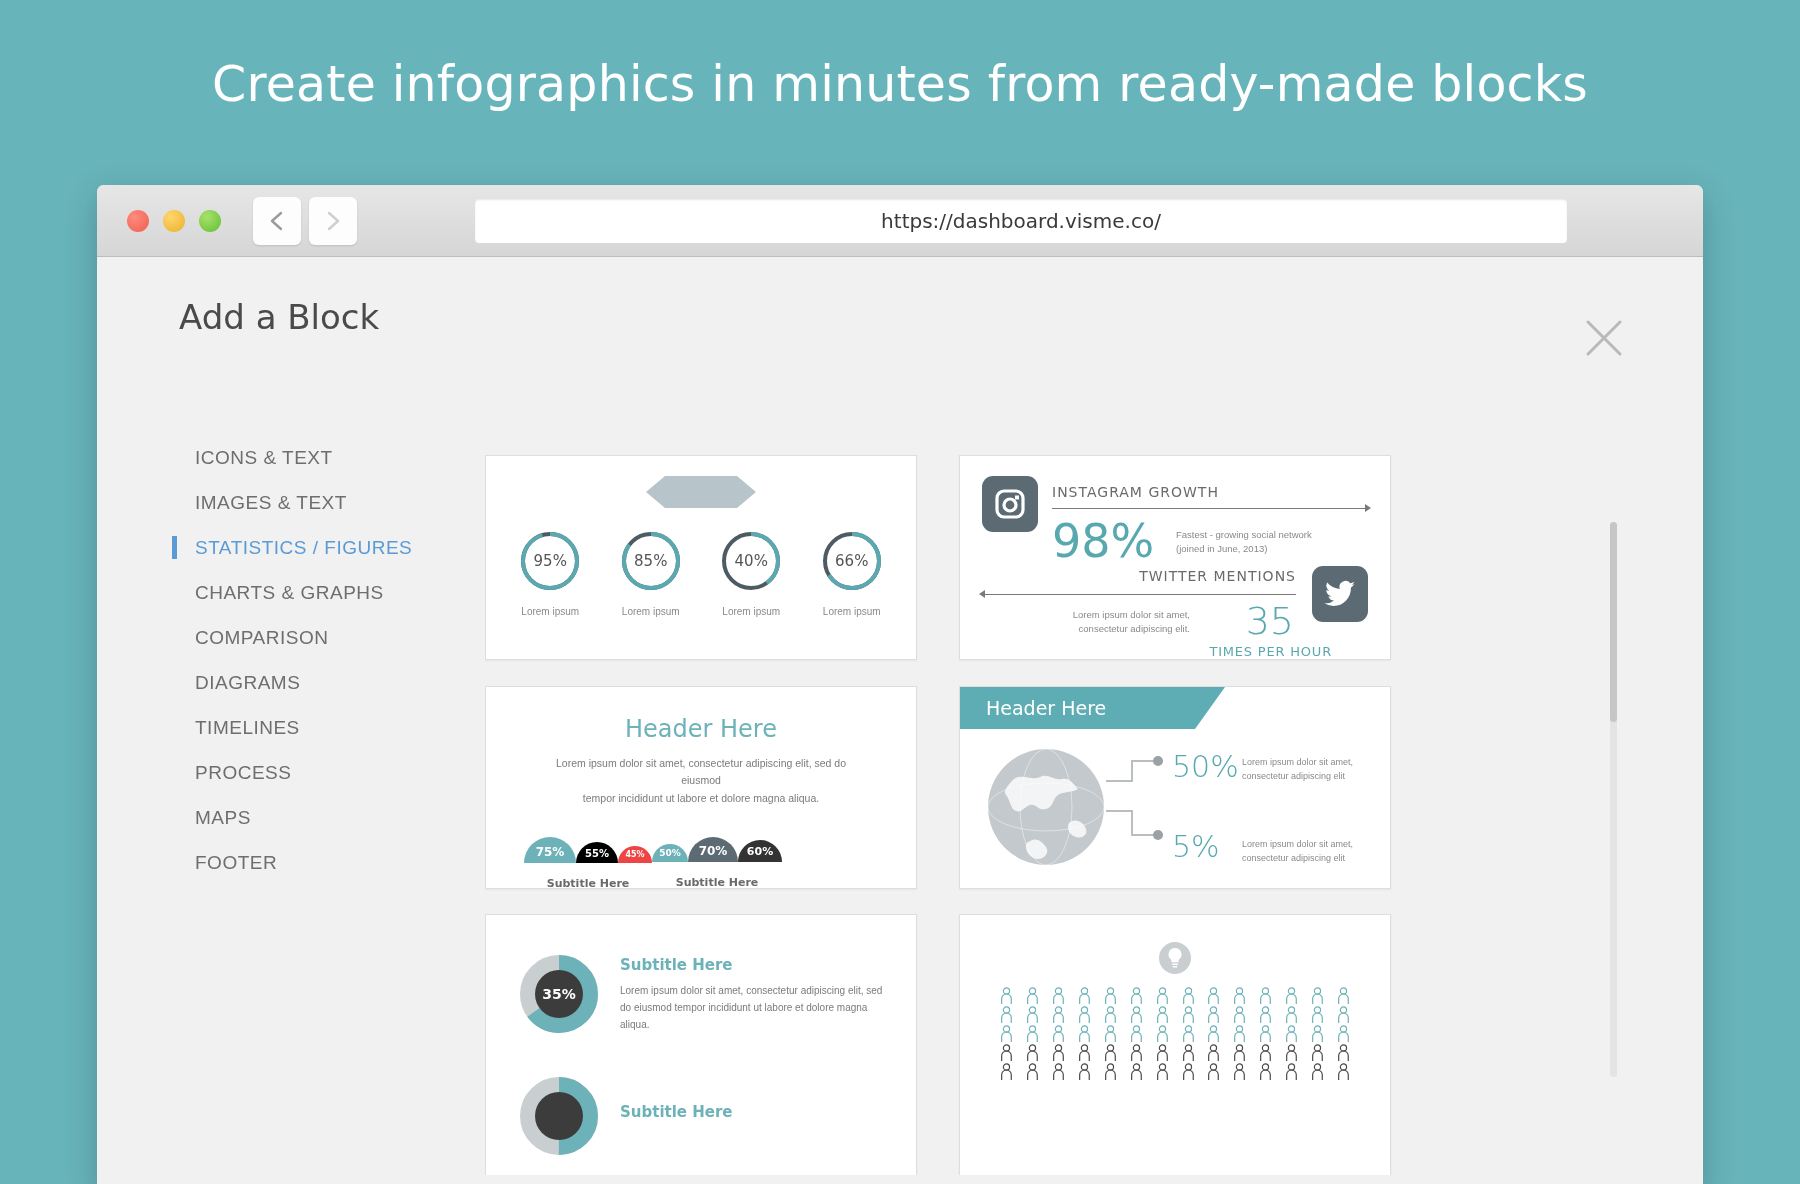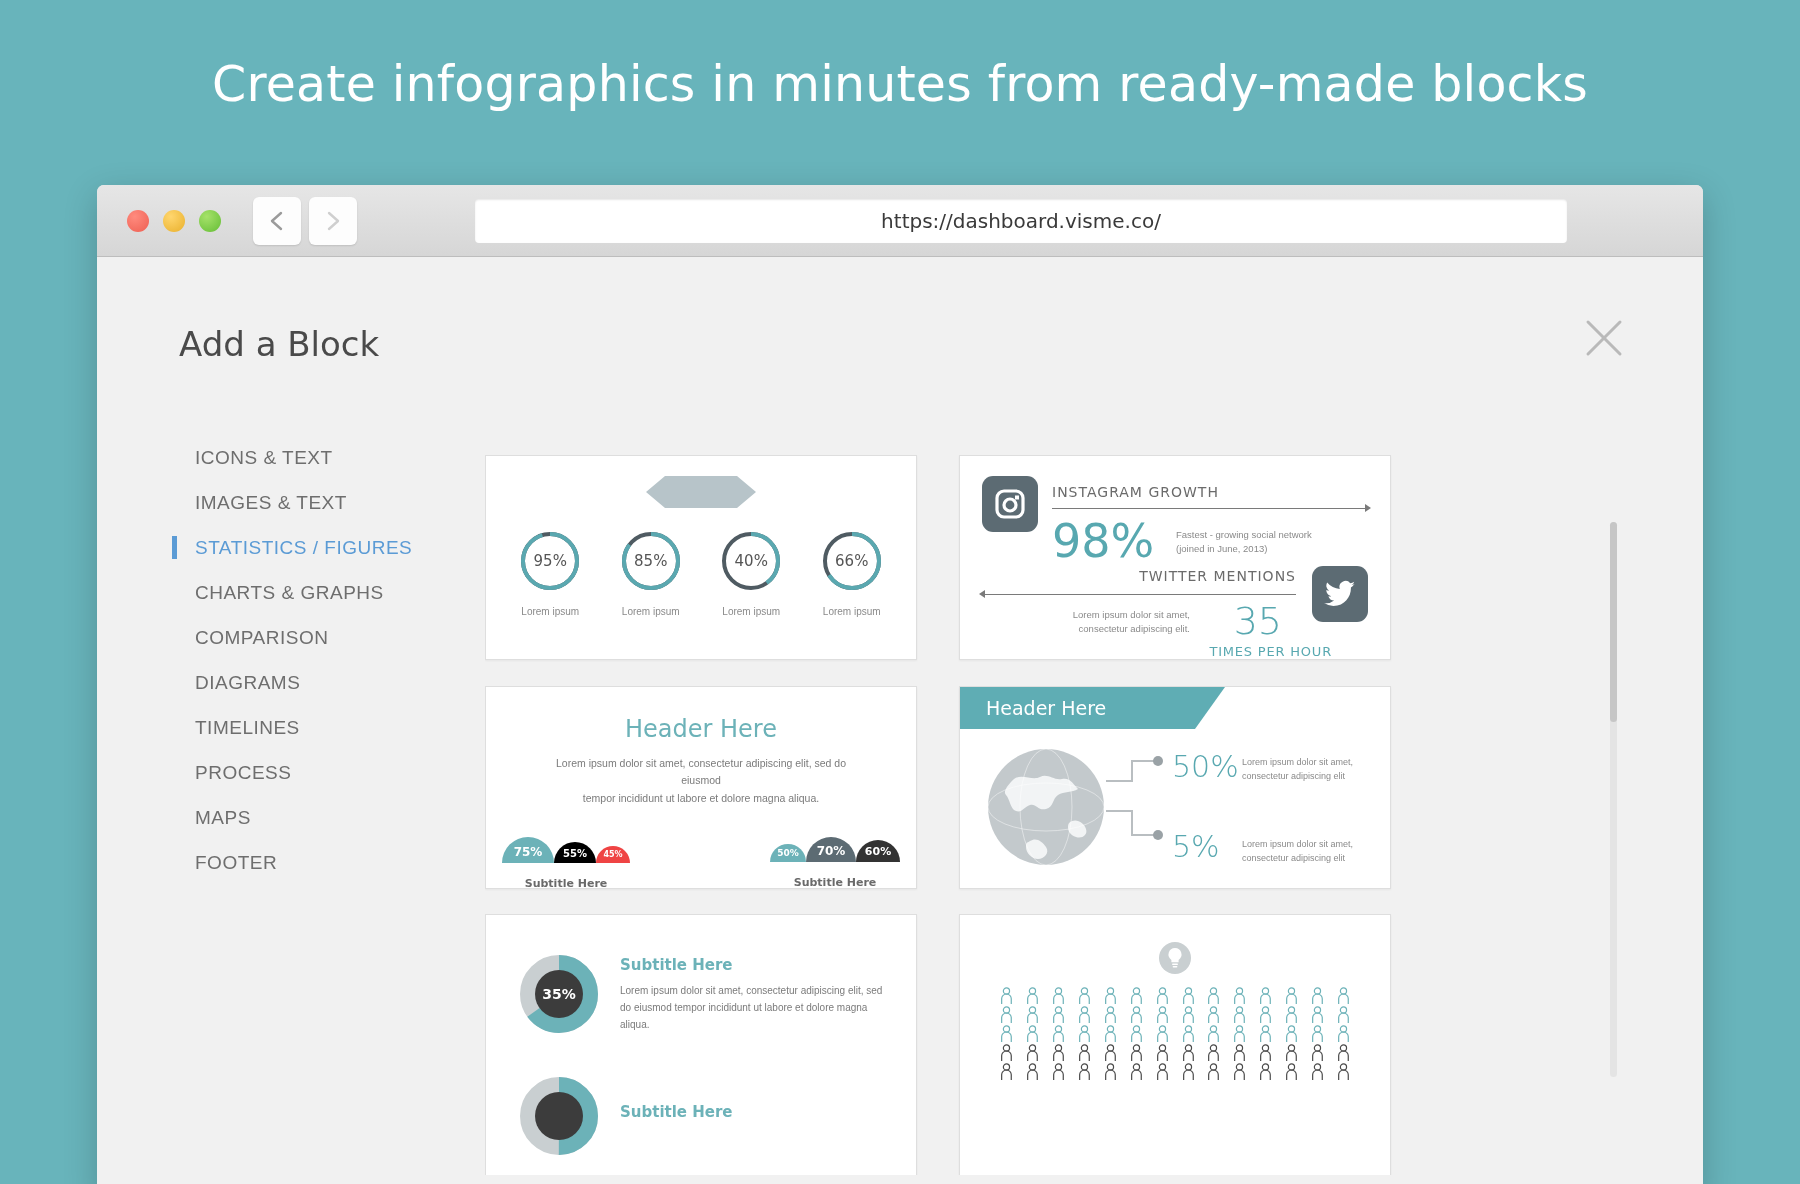--- a/index.html
+++ b/index.html
@@ -65,21 +65,21 @@
     display: flex; align-items: center; justify-content: center;
   }
   .urlbar span {
     font-size: 20px; color: #3a3a3a;
     font-family: "DejaVu Sans", sans-serif;
   }
 
   
   .content { position: relative; height: 938px; background: #f1f1f1; }
   .modal-title {
-    position: absolute; left: 82px; top: 67px;
+    position: absolute; left: 82px; top: 40px;
     font-size: 34px; color: #4a4a4a; font-weight: 400;
     font-family: "DejaVu Sans", sans-serif;
   }
   .close-btn {
     position: absolute; right: 78px; top: 60px;
     width: 42px; height: 42px; cursor: pointer;
   }
 
   
   .sidebar { position: absolute; left: 80px; top: 178px; width: 300px; }
@@ -188,21 +188,21 @@
 
   
   .hdr-teal {
     text-align: center; color: #6cb2b8; font-size: 24px; font-weight: 400;
     margin-top: 28px; font-family: "DejaVu Sans", sans-serif;
   }
   .body-text {
     text-align: center; font-size: 10.5px; color: #7b7b7b;
     line-height: 1.65; margin: 12px auto 0; width: 330px;
   }
-  .gauge-row { display: flex; justify-content: space-between; margin-top: 30px; padding: 0 16px; }
+  .gauge-row { display: flex; justify-content: flex-start; margin-top: 30px; padding: 0 38px; }
   .gauge-group { text-align: center; }
   .gauges { display: flex; align-items: flex-end; justify-content: center; }
   .gauge {
     border-radius: 999px 999px 0 0;
     display: flex; align-items: flex-end; justify-content: center;
     color: #fff; font-weight: bold;
     font-family: "DejaVu Sans", sans-serif;
   }
   .gauge span { padding-bottom: 4px; }
   .sub-here { font-size: 11px; color: #6a6a6a; margin-top: 14px; font-weight: bold;
@@ -391,21 +391,21 @@
             <path d="M31 4.1c-1.1.5-2.3.8-3.5 1a6.1 6.1 0 0 0 2.7-3.4c-1.2.7-2.5 1.2-3.9 1.5A6.1 6.1 0 0 0 15.8 9a17.4 17.4 0 0 1-12.6-6.4 6.1 6.1 0 0 0 1.9 8.2c-1 0-2-.3-2.8-.7 0 3 2.1 5.5 4.9 6.1a6.2 6.2 0 0 1-2.8.1 6.1 6.1 0 0 0 5.7 4.3A12.3 12.3 0 0 1 0 23.1a17.3 17.3 0 0 0 9.4 2.8c11.3 0 17.5-9.4 17.5-17.5v-.8c1.2-.9 2.2-2 3.1-3.2z" fill="#fff"></path>
           </svg>
         </div>
         <div class="tw-label" style="position:absolute;right:94px;top:112px;">TWITTER MENTIONS</div>
         <div class="arrowline" style="left:22px;right:94px;top:138px;"></div>
         <div class="arrowhead" style="left:19px;top:134px;border-right:6px solid #7a7a7a;"></div>
         <div class="sm-note" style="position:absolute;left:44px;top:152px;width:186px;text-align:right;">
           <div>Lorem ipsum dolor sit amet,</div>
           <div>consectetur adipiscing elit.</div>
         </div>
-        <div class="big-num" style="position:absolute;right:108px;top:146px;">35</div>
+        <div class="big-num" style="position:absolute;right:96px;top:146px;">35</div>
         <div class="tph" style="position:absolute;right:58px;top:188px;">TIMES PER HOUR</div>
       </div>
 
       <div class="card c3">
         <div class="hdr-teal">Header Here</div>
         <div class="body-text">
           <span>Lorem ipsum dolor sit amet, consectetur adipiscing elit, sed do eiusmod</span><br>
           <span>tempor incididunt ut labore et dolore magna aliqua.</span>
         </div>
         <div class="gauge-row">

